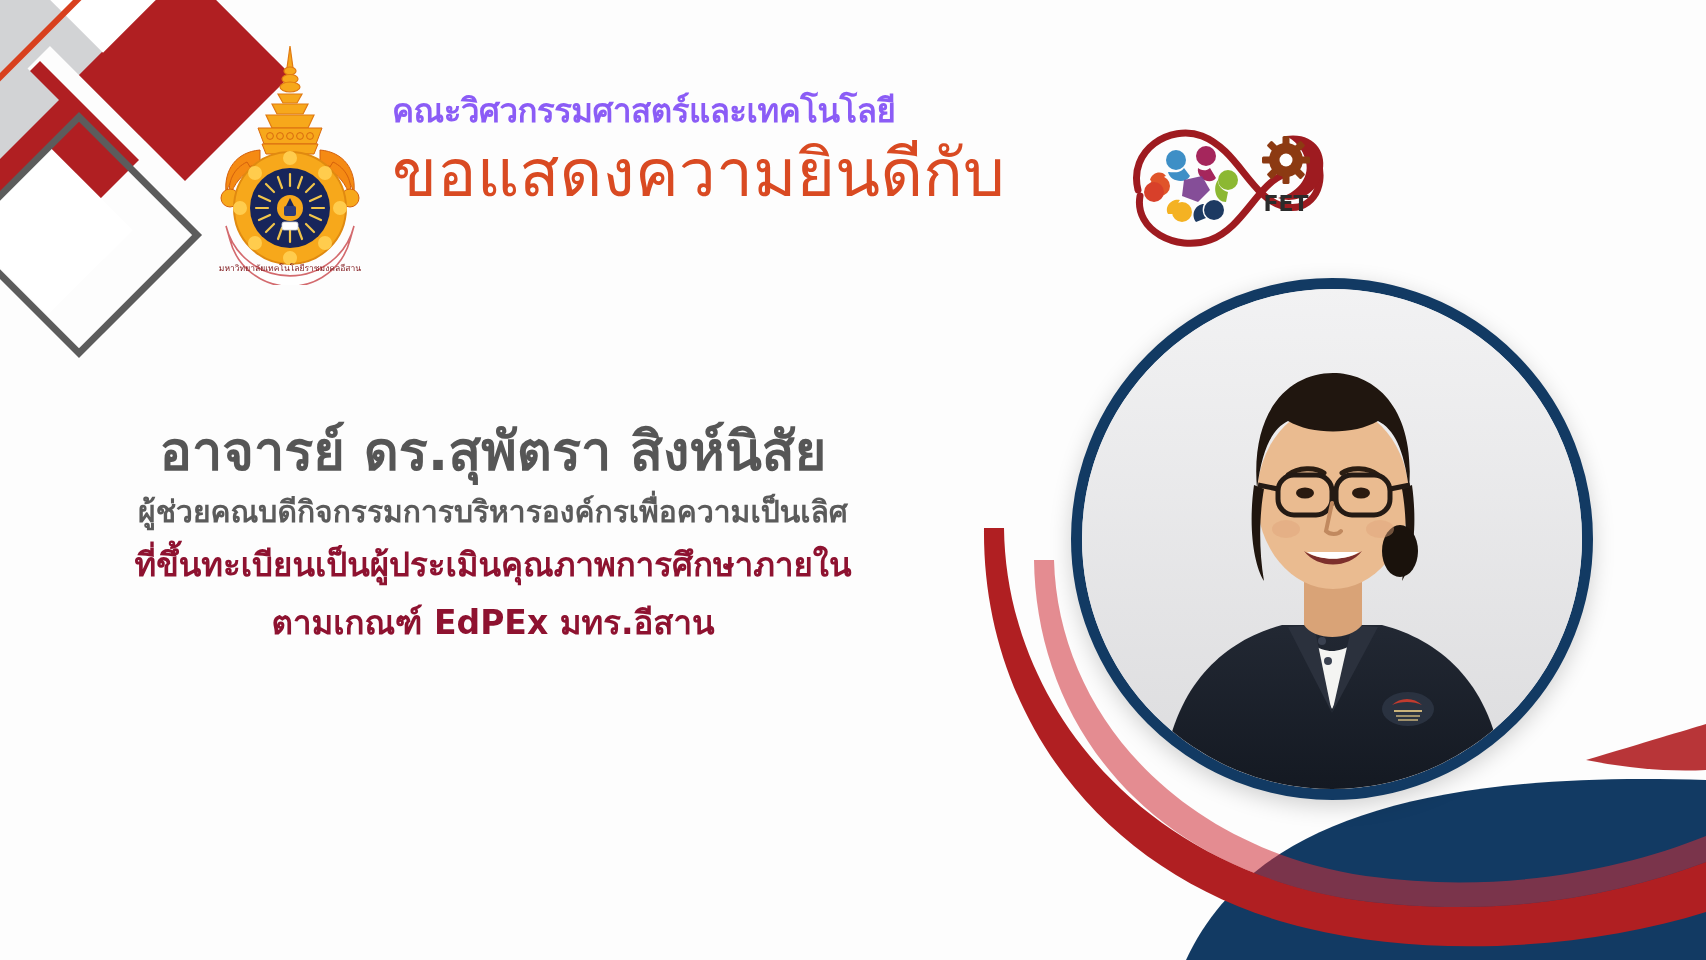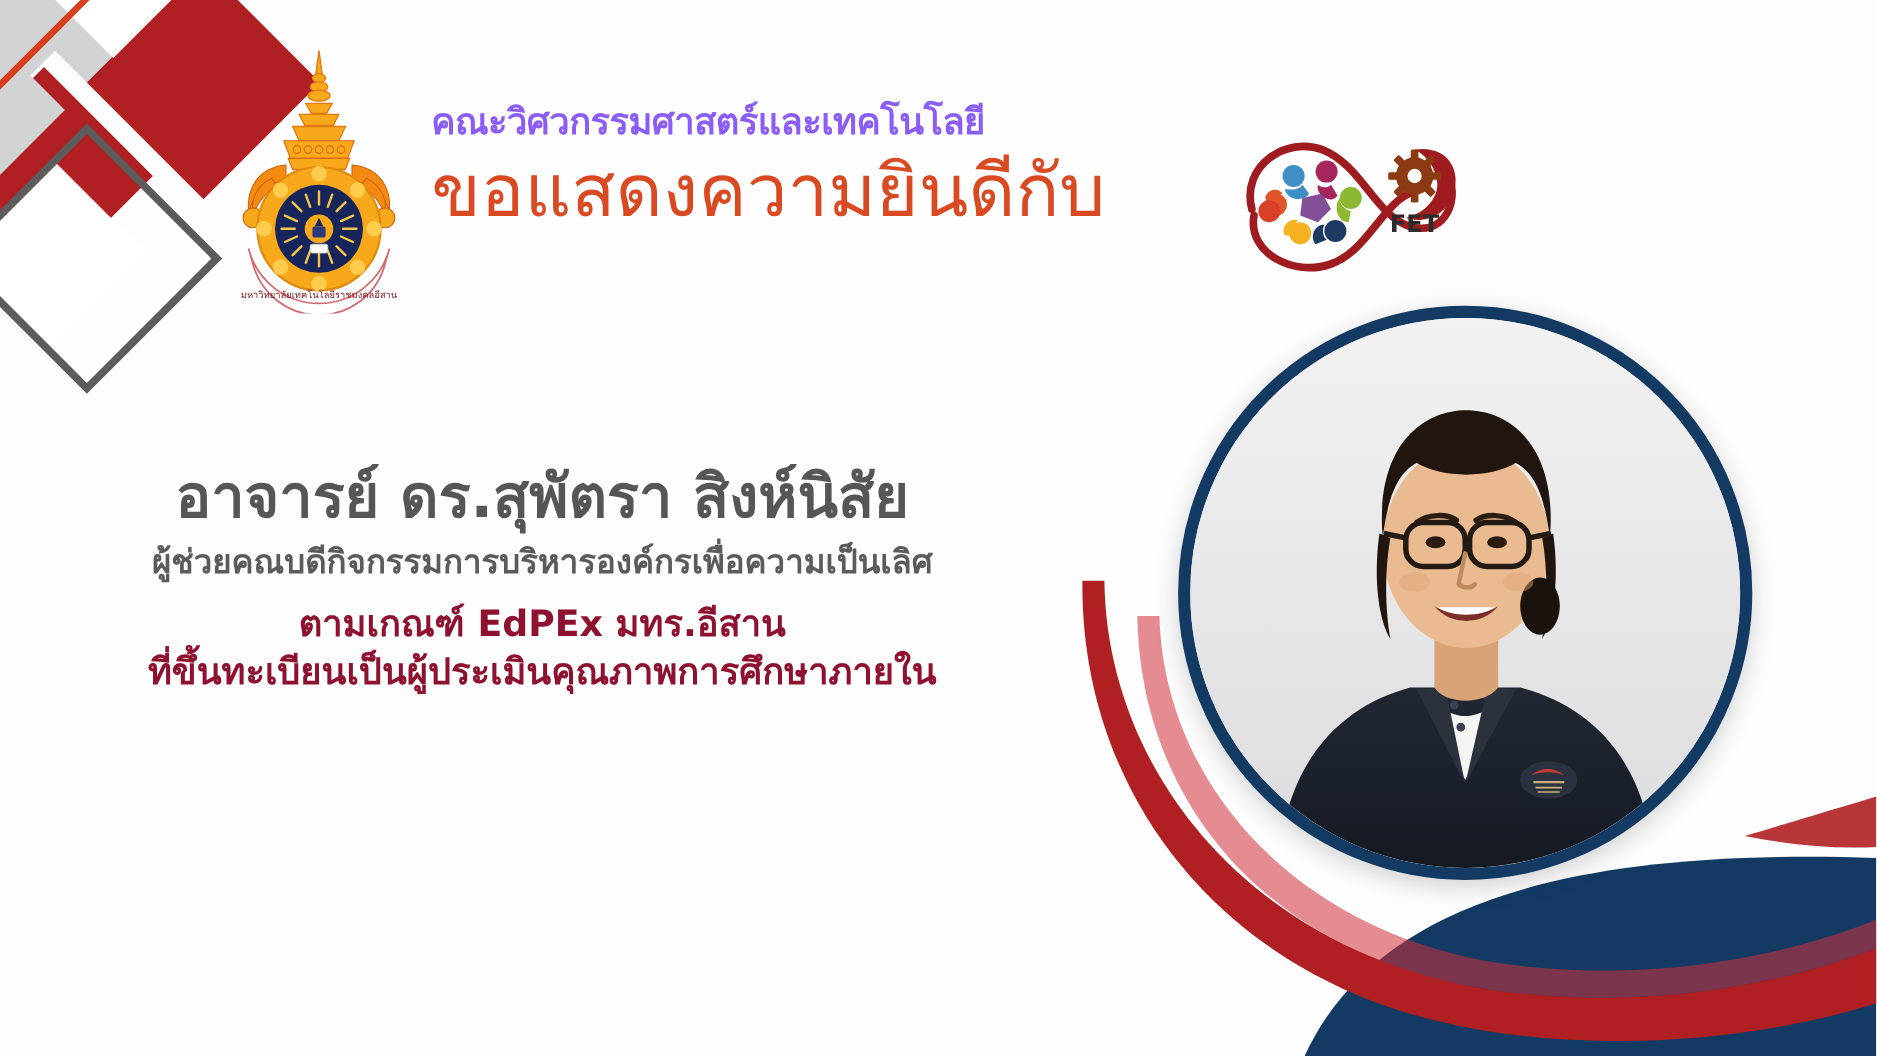--- a/index.html
+++ b/index.html
@@ -230,22 +230,22 @@
         <circle cx="36" cy="74" r="10" fill="#d8402a"></circle>
 
         <path d="M66 62 L84 58 L92 72 L80 84 L64 78 Z" fill="#7b3f8f" opacity="0.92"></path>
       </g>
     </svg>
   </div>
 
   <div class="body-text">
     <div class="name-line">อาจารย์ ดร.สุพัตรา สิงห์นิสัย</div>
     <div class="role-line">ผู้ช่วยคณบดีกิจกรรมการบริหารองค์กรเพื่อความเป็นเลิศ</div>
+    <div class="cred-line">ที่ขึ้นทะเบียนเป็นผู้ประเมินคุณภาพการศึกษาภายใน</div>
     <div class="cred-line second">ตามเกณฑ์ EdPEx มทร.อีสาน</div>
-    <div class="cred-line">ที่ขึ้นทะเบียนเป็นผู้ประเมินคุณภาพการศึกษาภายใน</div>
   </div>
 
   <div class="photo-zone">
     <svg class="ribbon-svg" viewBox="0 0 820 960" preserveAspectRatio="none" xmlns="http://www.w3.org/2000/svg" aria-hidden="true">
 
       <path d="M300 960 C360 830 520 770 820 780 L820 960 Z" fill="#123a63"></path>
 
       <path d="M118 528 C120 700 250 866 470 900 C600 918 720 900 820 862
                L820 912 C700 950 540 958 420 928 C220 880 96 718 98 528 Z" fill="#b01f22"></path>
       <path d="M168 560 C172 712 292 848 480 876 C610 894 730 872 820 836

